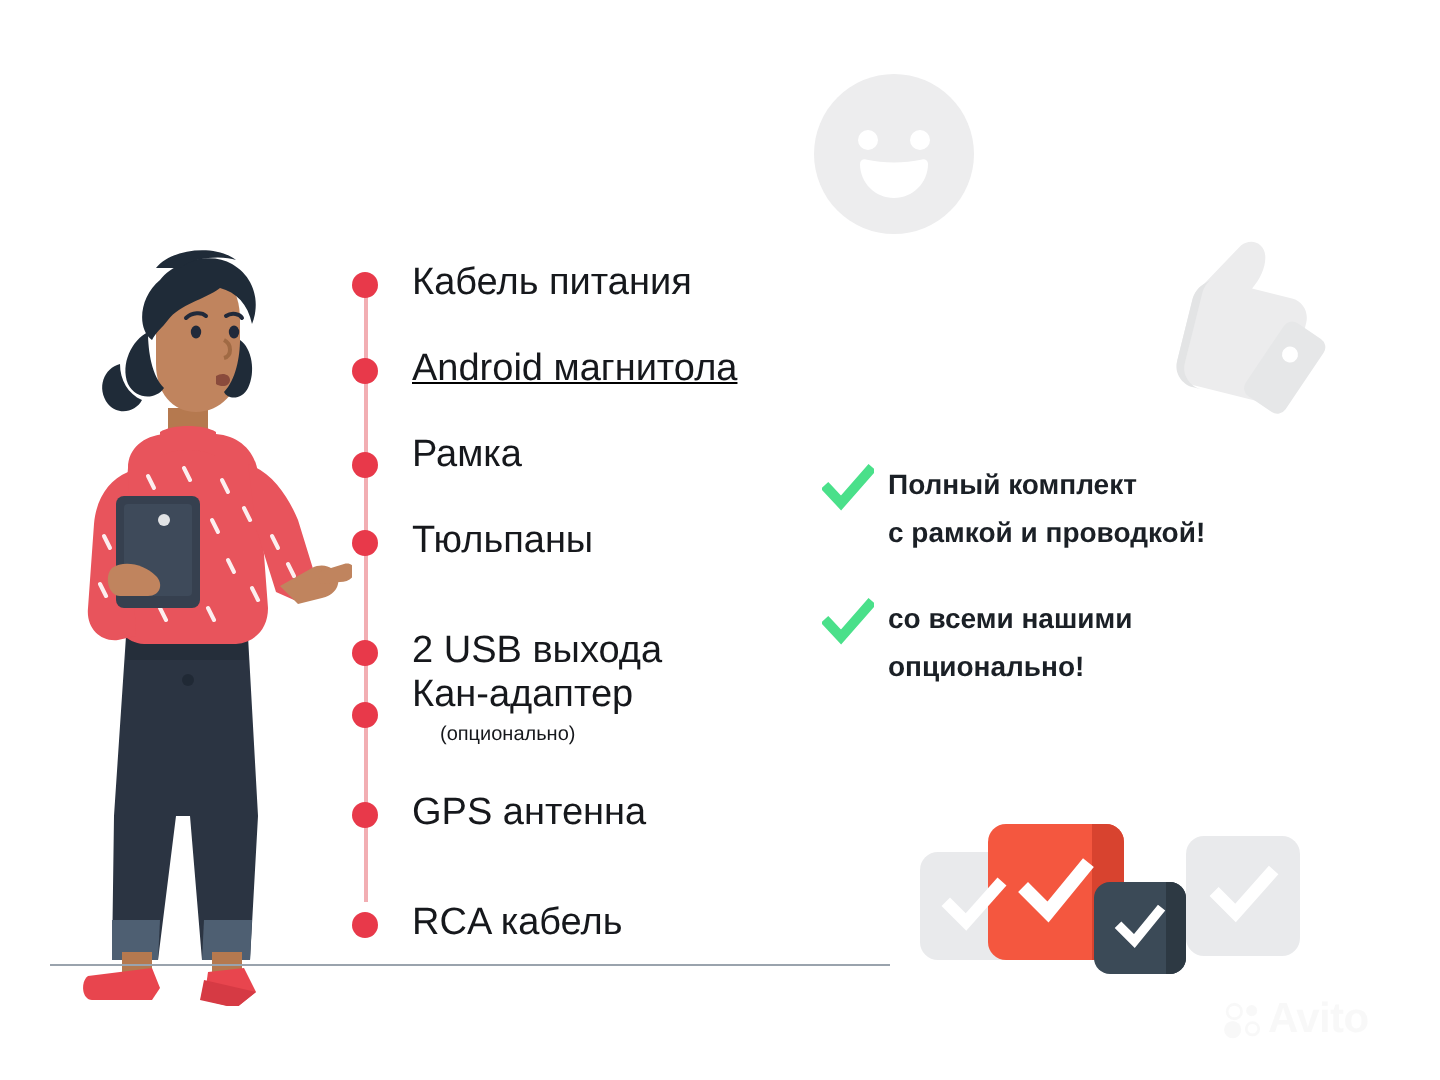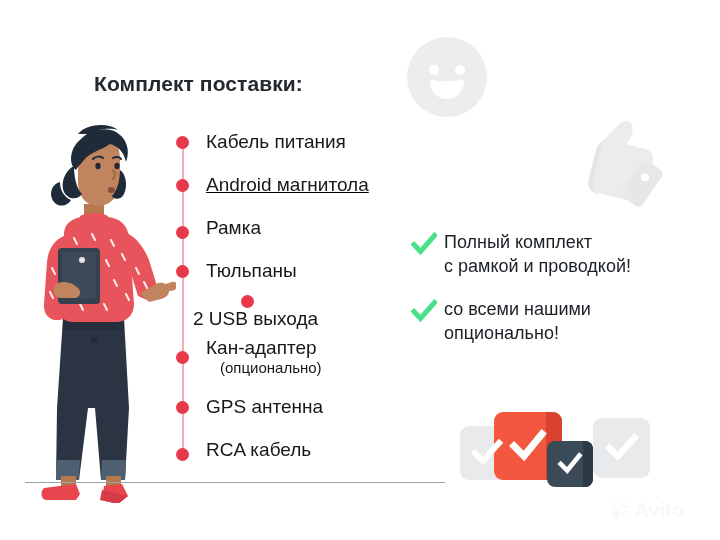--- a/index.html
+++ b/index.html
@@ -83,21 +83,21 @@
     white-space: nowrap;
   }
   .bullet-text {
     font-size: 19px;
     color: #16181c;
     line-height: 22px;
     display: block;
   }
   .bullet-sub {
     display: block;
-    font-size: 15px;
+    font-size: 10px;
     color: #16181c;
     line-height: 17px;
     margin-left: 14px;
   }
 
   
   .feature {
     position: absolute;
     display: flex;
     align-items: flex-start;
@@ -106,22 +106,22 @@
     flex: 0 0 auto;
     width: 26px;
     height: 26px;
     margin-top: 1px;
   }
   .feature-lines {
     margin-left: 7px;
   }
   .feature-line {
     display: block;
-    font-size: 18px;
-    font-weight: 400;
+    font-size: 14px;
+    font-weight: 700;
     color: #1b2026;
     line-height: 24px;
     white-space: nowrap;
   }
 
   
   .cards {
     position: absolute;
     left: 460px;
     top: 408px;
@@ -301,21 +301,20 @@
       <path d="M60 62 C52 56 54 40 64 32 C72 22 90 18 100 24 C112 31 114 44 110 54 C108 44 102 38 94 36 C86 42 74 44 68 52 C65 56 62 58 60 62 Z" fill="#1f2b38"></path>
       <path d="M58 58 C50 62 44 74 48 84 C52 92 62 92 66 86 C60 80 58 68 58 58 Z" fill="#1f2b38"></path>
       <path d="M104 62 C110 66 112 78 108 86 C105 92 98 92 96 88 C102 82 104 70 104 62 Z" fill="#1f2b38"></path>
       <path d="M44 74 C36 76 32 86 38 94 C43 100 52 98 55 92 C48 89 44 82 44 74 Z" fill="#1f2b38"></path>
       <path d="M62 26 C70 16 92 14 102 22 C96 20 82 20 74 26 Z" fill="#1f2b38"></path>
     </svg>
   </div>
 
   <div class="ground"></div>
 
-  <div class="title">Комплект поставки:</div>
 
   <div class="bullet-list">
     <div class="bullet-line"></div>
 
     <div class="bullet-row" style="top:0px;text-align:center;">
       <span class="bullet-dot"></span>
       <span class="bullet-text-wrap">
         <span class="bullet-text">Кабель питания</span>
       </span>
     </div>
@@ -334,21 +333,21 @@
       </span>
     </div>
 
     <div class="bullet-row" style="top:129px;">
       <span class="bullet-dot"></span>
       <span class="bullet-text-wrap">
         <span class="bullet-text">Тюльпаны</span>
       </span>
     </div>
 
-    <div class="bullet-row" style="top:164px;flex-direction:column;">
+    <div class="bullet-row" style="top:184px;">
       <span class="bullet-dot"></span>
       <span class="bullet-text-wrap">
         <span class="bullet-text">2 USB выхода</span>
       </span>
     </div>
 
     <div class="bullet-row" style="top:215px;">
       <span class="bullet-dot"></span>
       <span class="bullet-text-wrap" style="margin-top:-2px;">
         <span class="bullet-text">Кан-адаптер</span>
@@ -356,21 +355,21 @@
       </span>
     </div>
 
     <div class="bullet-row" style="top:265px;">
       <span class="bullet-dot"></span>
       <span class="bullet-text-wrap">
         <span class="bullet-text">GPS антенна</span>
       </span>
     </div>
 
-    <div class="bullet-row" style="top:308px;align-items:flex-end;">
+    <div class="bullet-row" style="top:320px;">
       <span class="bullet-dot"></span>
       <span class="bullet-text-wrap">
         <span class="bullet-text">RCA кабель</span>
       </span>
     </div>
   </div>
 
   <div class="feature" style="left:411px; top:230px;">
     <span class="feature-check">
       <svg viewBox="0 0 26 26" width="26" height="26">

